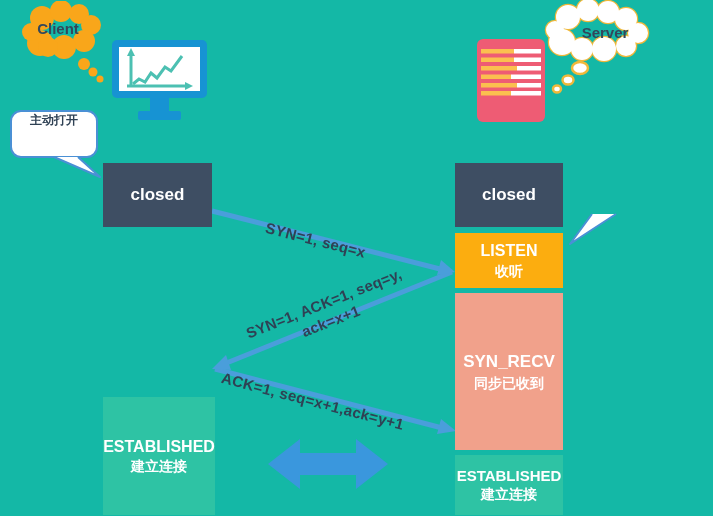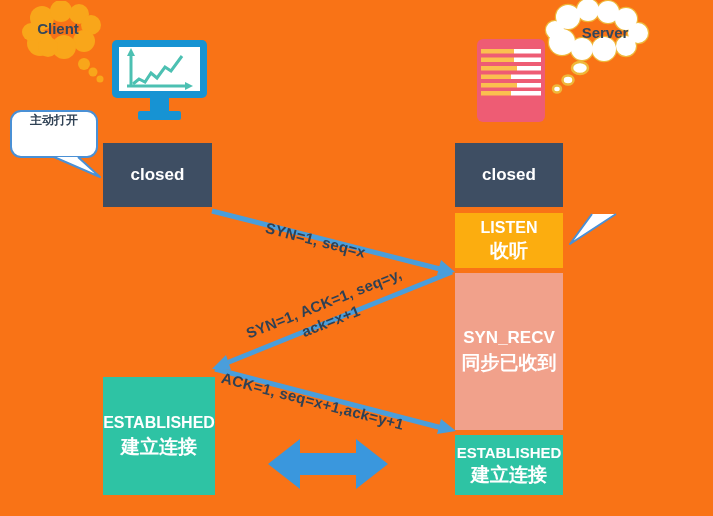--- a/index.html
+++ b/index.html
@@ -1,28 +1,28 @@
 <!DOCTYPE html>
 <html><head>
 <meta charset="utf-8">
 <style>
   html,body{margin:0;padding:0;background:#fff;}
   .canvas{
-    position:relative;width:713px;height:516px;background:#f97316;overflow:hidden;
+    position:relative;width:713px;height:516px;background:#14b8a6;overflow:hidden;
     font-family:"Liberation Sans","DejaVu Sans",sans-serif;
   }
   .abs{position:absolute;}
   svg{display:block;}
   
   .state-box{
     position:absolute;display:flex;flex-direction:column;align-items:center;justify-content:center;
-    color:#ffffff;text-align:center;line-height:1.35;
+    color:#ffffff;text-align:center;line-height:1.35;margin-top:20px;
   }
   .state-box .t1{font-weight:bold;font-size:17px;}
-  .state-box .t2{font-weight:600;font-size:19px;text-align:right;}
+  .state-box .t2{font-weight:600;font-size:14px;text-align:right;}
   .bg-navy{background:#3e4e63;}
   .bg-salmon{background:#f1a18b;}
   .bg-orange{background:#fcad0f;}
   .bg-green{background:#2ec3a4;}
   
   .bubble{
     position:absolute;background:#ffffff;border:2px solid #4a90d5;border-radius:11px;
     display:flex;align-items:flex-start;justify-content:center;
     color:#2f4154;font-size:12px;font-weight:600;box-sizing:border-box;
   }

